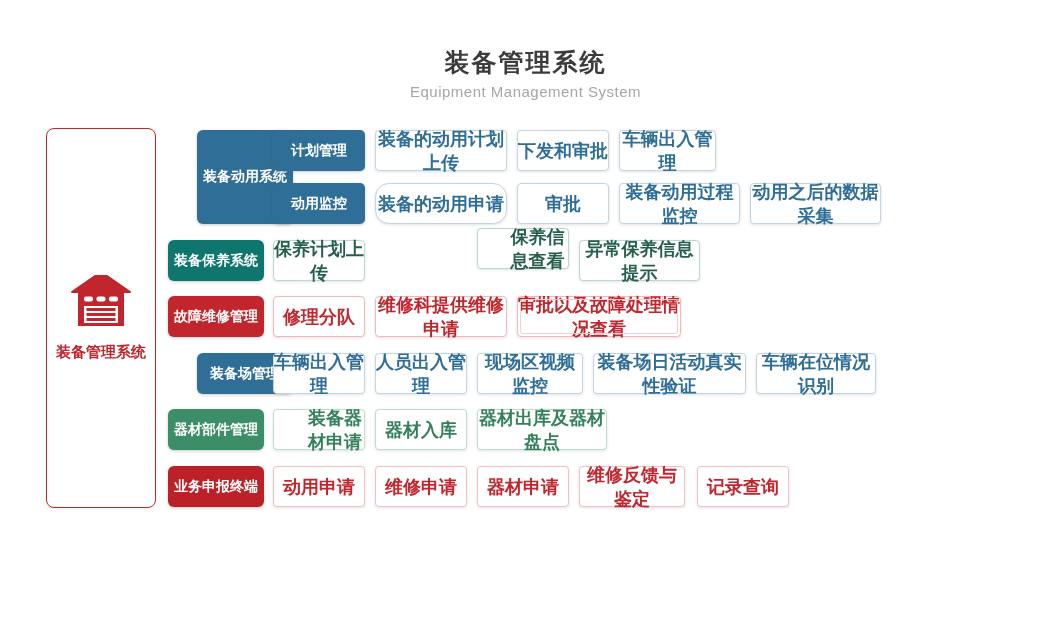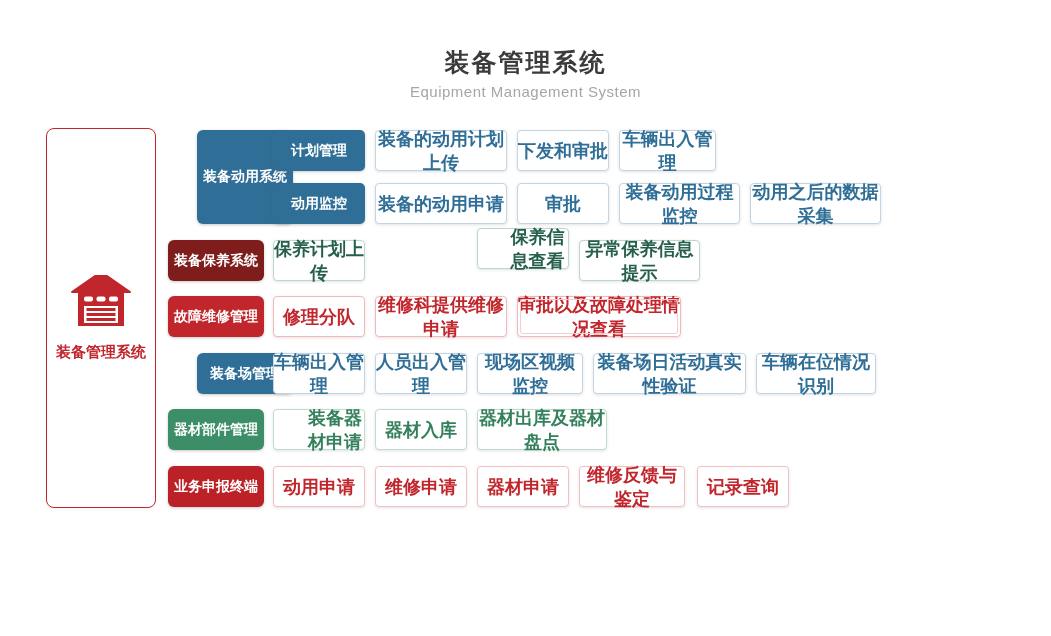--- a/index.html
+++ b/index.html
@@ -26,21 +26,21 @@
   .root-label { color:#C1262D; font-weight:bold; font-size:15px; }
 
   .cat {
     position:absolute; left:168px; width:96px; height:41px;
     border-radius:6px; color:#ffffff; font-weight:bold; font-size:14px;
     display:flex; align-items:center; justify-content:center; text-align:center;
     box-shadow:0 1px 3px rgba(100,100,100,0.35); box-sizing:border-box;
   }
   .cat.tall { height:94px; }
   .c-blue  { background:#2F6E96;margin-left:29px; }
-  .c-dgreen{ background:#7f1d1d; }
+  .c-dgreen{ background:#0f766e; }
   .c-red   { background:#C1262D; }
   .c-green { background:#3C8E68; }
   .c-dred  { background:#BB2126; }
 
   .subcat {
     position:absolute; width:92px; height:41px; background:#2F6E96;
     border-radius:5px; color:#ffffff; font-weight:bold; font-size:14px;
     display:flex; align-items:center; justify-content:center;
     box-shadow:0 1px 3px rgba(100,100,100,0.35); box-sizing:border-box;
   }
@@ -90,21 +90,21 @@
   </div>
 
   <div class="cat tall c-blue" style="top:130px;">装备动用系统</div>
 
   <div class="subcat" style="left:273px; top:130px;">计划管理</div>
   <div class="item i-blue" style="left:375px; top:130px; width:132px;">装备的动用计划上传</div>
   <div class="item i-blue" style="left:517px; top:130px; width:92px;">下发和审批</div>
   <div class="item i-blue" style="left:619px; top:130px; width:97px;">车辆出入管理</div>
 
   <div class="subcat" style="left:273px; top:183px;">动用监控</div>
-  <div class="item i-blue" style="left:375px; top:183px; width:132px;">装备的动用申请</div>
+  <div class="item i-blue" style="left:375px; top:183px; width:132px;border-radius:14px;">装备的动用申请</div>
   <div class="item i-blue" style="left:517px; top:183px; width:92px;">审批</div>
   <div class="item i-blue" style="left:619px; top:183px; width:121px;">装备动用过程监控</div>
   <div class="item i-blue" style="left:750px; top:183px; width:131px;">动用之后的数据采集</div>
 
   <div class="cat c-dgreen" style="top:240px;">装备保养系统</div>
   <div class="item i-dgreen" style="left:273px; top:240px; width:92px;">保养计划上传</div>
   <div class="item i-dgreen" style="left:477px; top:228px; width:92px;padding-left:29px;">保养信息查看</div>
   <div class="item i-dgreen" style="left:579px; top:240px; width:121px;">异常保养信息提示</div>
 
   <div class="cat c-red" style="top:296px;">故障维修管理</div>

